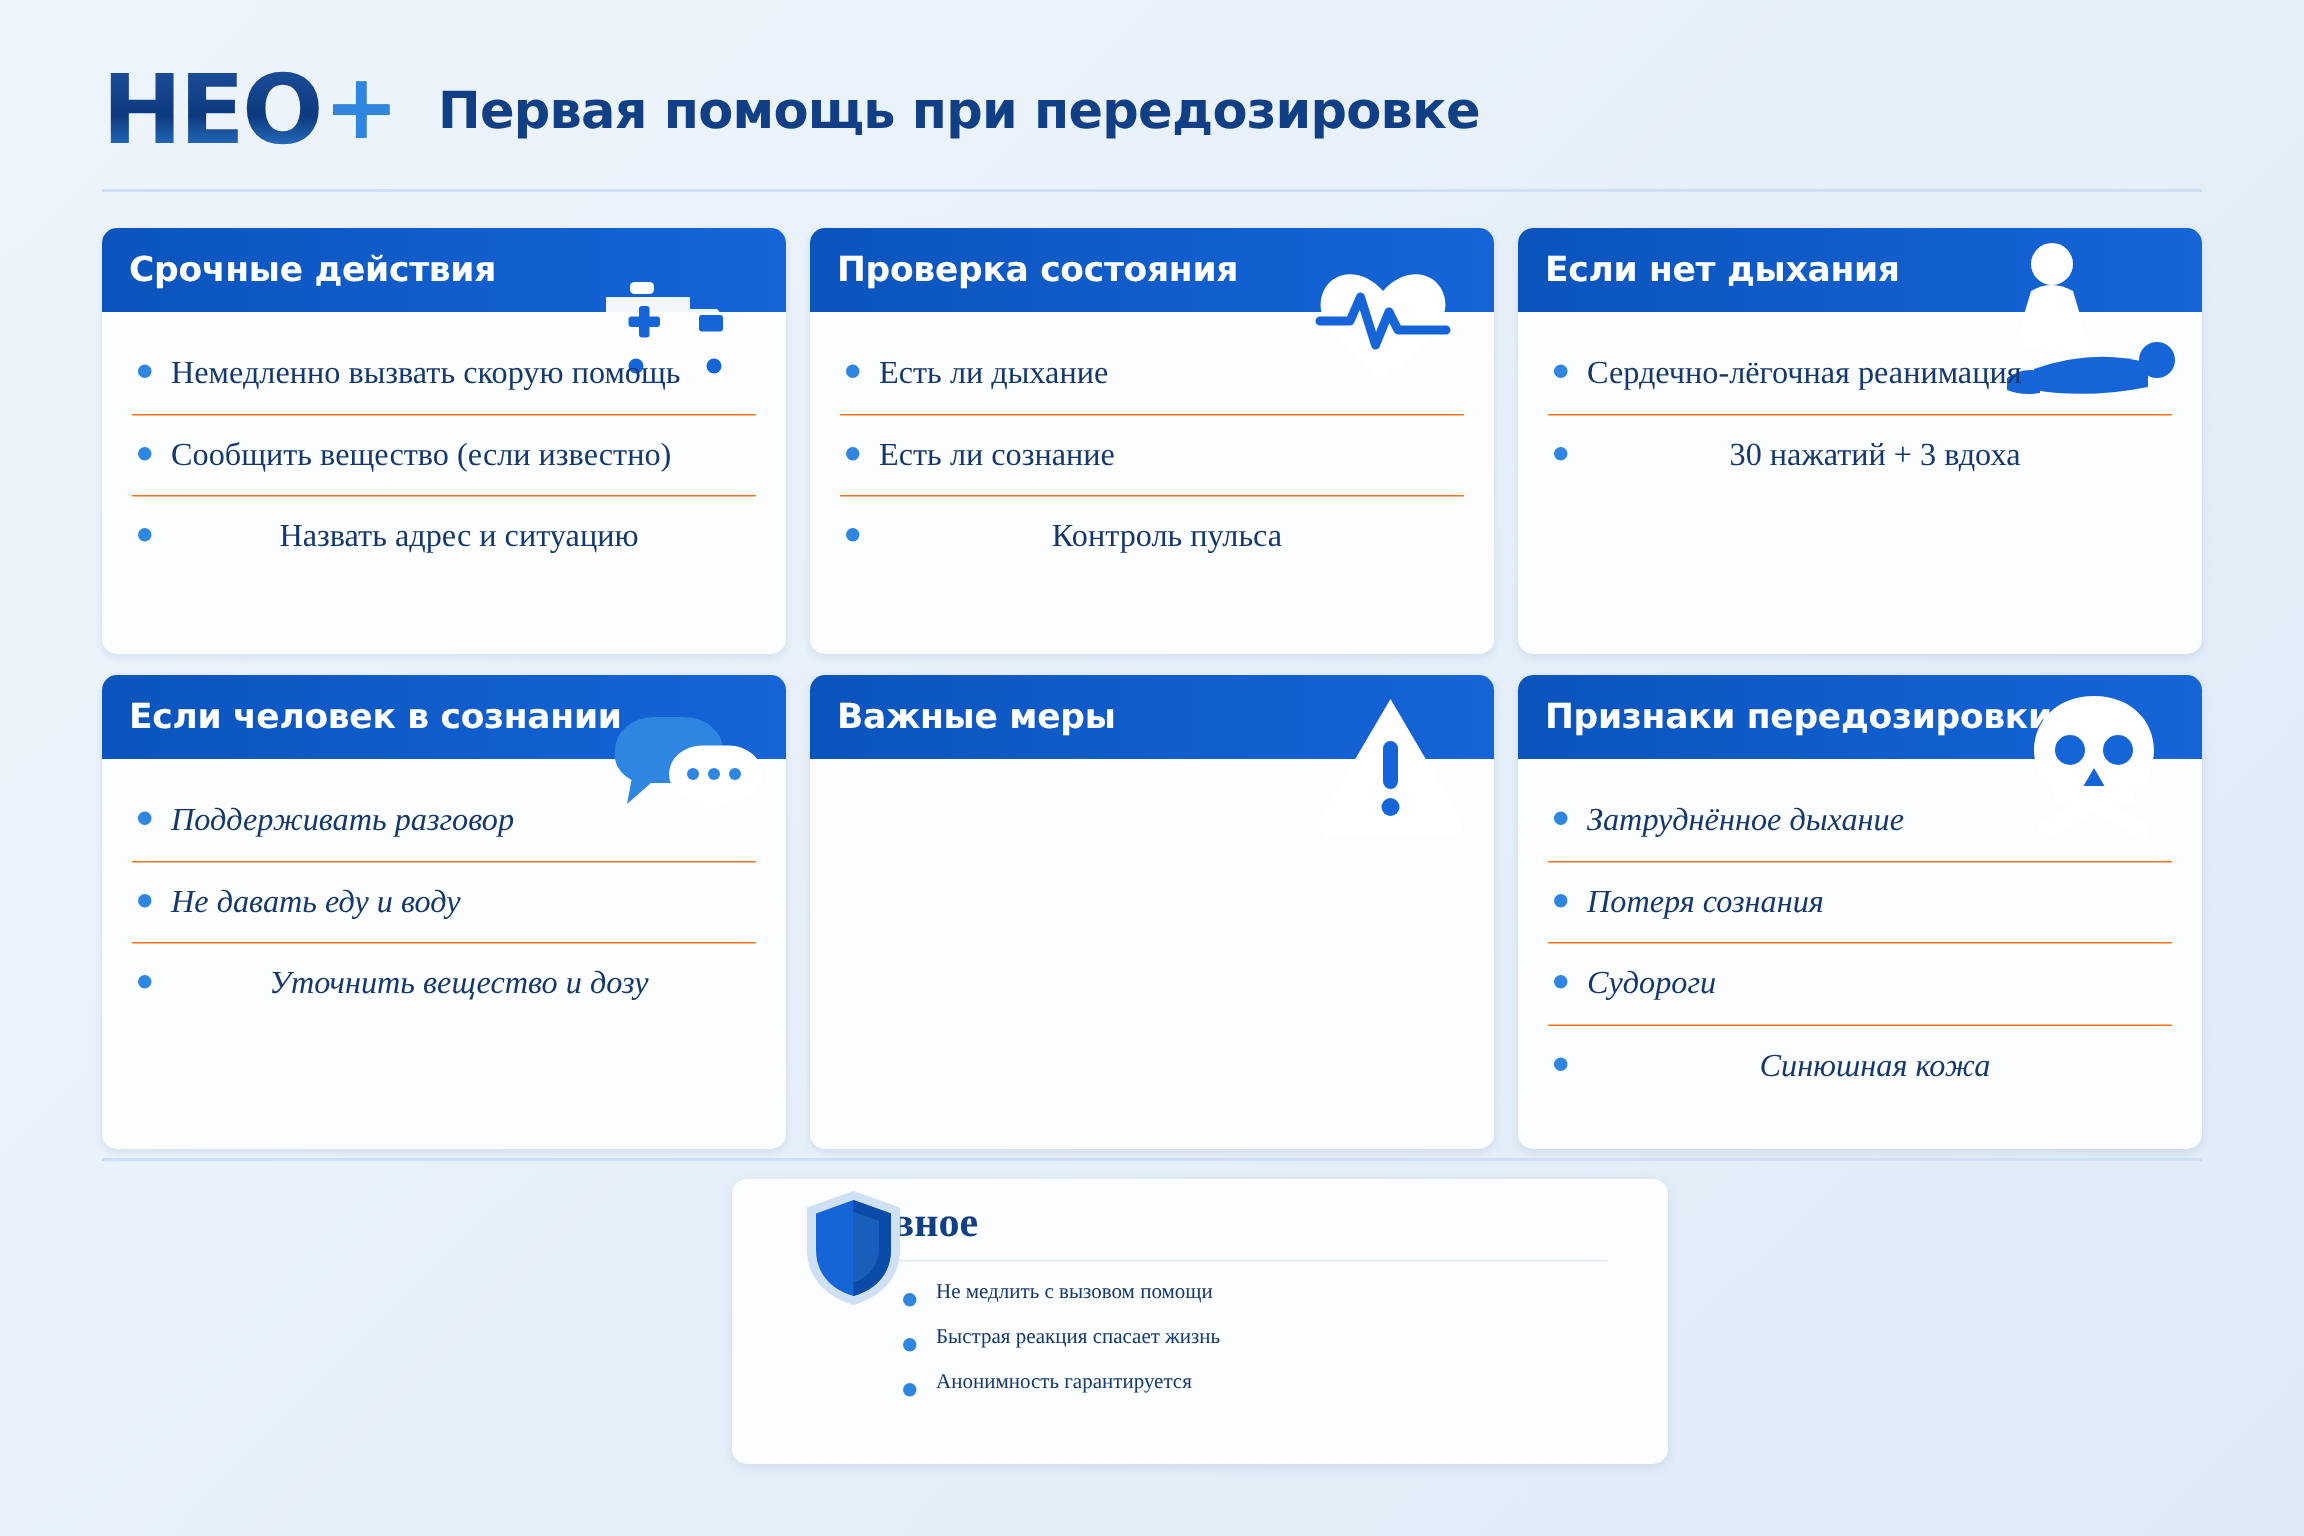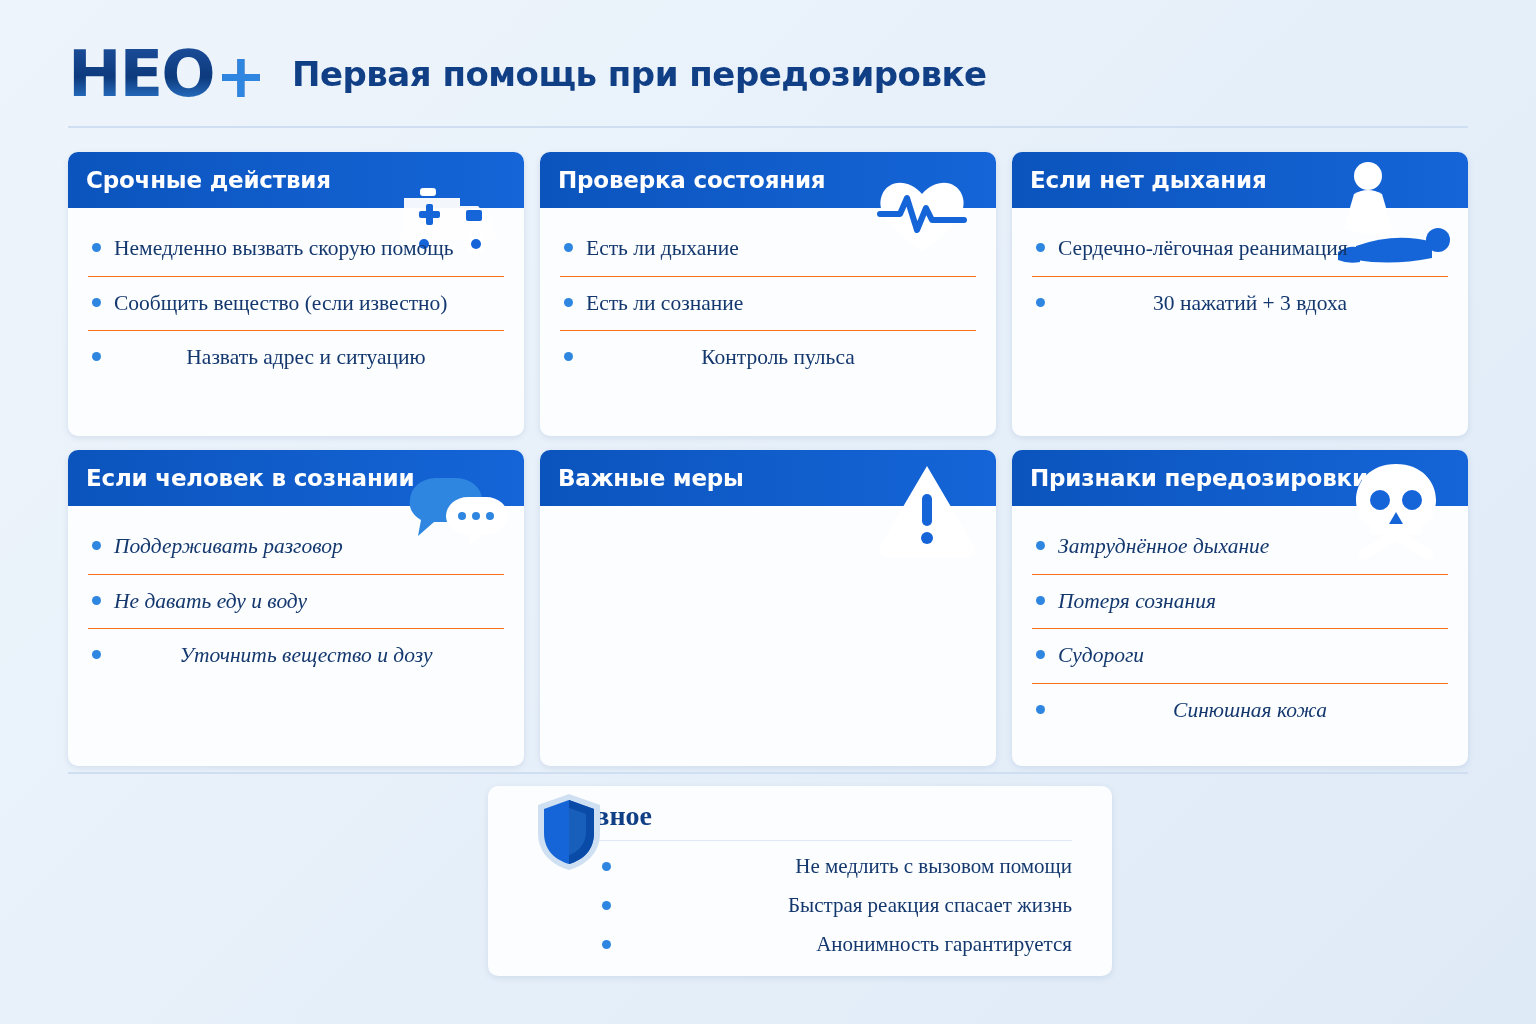--- a/index.html
+++ b/index.html
@@ -30,21 +30,21 @@
     font-family: "DejaVu Sans", sans-serif;
     font-weight: 700;
     font-size: 64px;
     letter-spacing: -2px;
     line-height: 1;
     background: linear-gradient(180deg, #1d4f9c 0%, #0d3a7d 55%, #2f7fd6 100%);
     -webkit-background-clip: text;
     background-clip: text;
     color: transparent;
     display: flex;
-    align-items: flex-end;
+    align-items: flex-start;
   }
   .logo .plus {
     color: #2f86e0;
     -webkit-text-fill-color: #2f86e0;
     font-size: 60px;
     margin-left: 2px;
   }
   .title {
     font-family: "DejaVu Sans", sans-serif;
     font-weight: 700;
@@ -178,23 +178,22 @@
     background: #dfe9f5;
   }
   .summary ul {
     list-style: none;
     margin: 0;
     padding: 4px 0 0 74px;
   }
   .summary ul li {
     position: relative;
     padding: 7px 0 7px 22px;
-    font-size: 21px;
+    font-size: 14px;
     color: #14386e;
-    text-align: right;
   }
   .summary ul li::before {
     content: "";
     position: absolute;
     left: 0;
     top: 15px;
     width: 9px;
     height: 9px;
     border-radius: 50%;
     background: #2f86e0;

